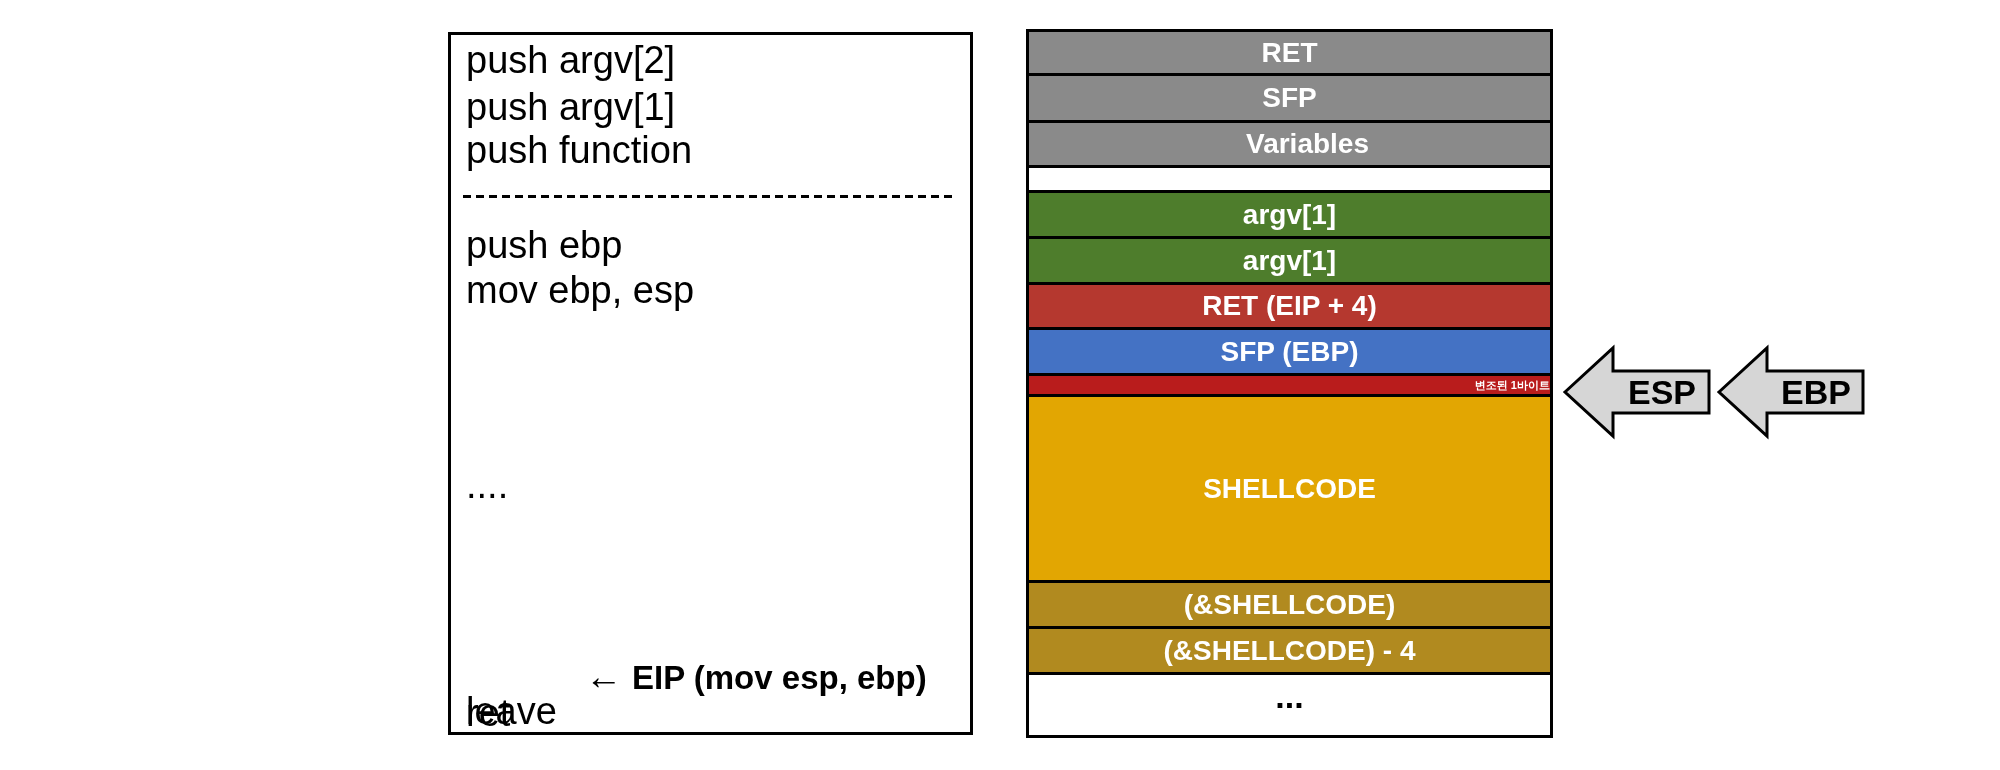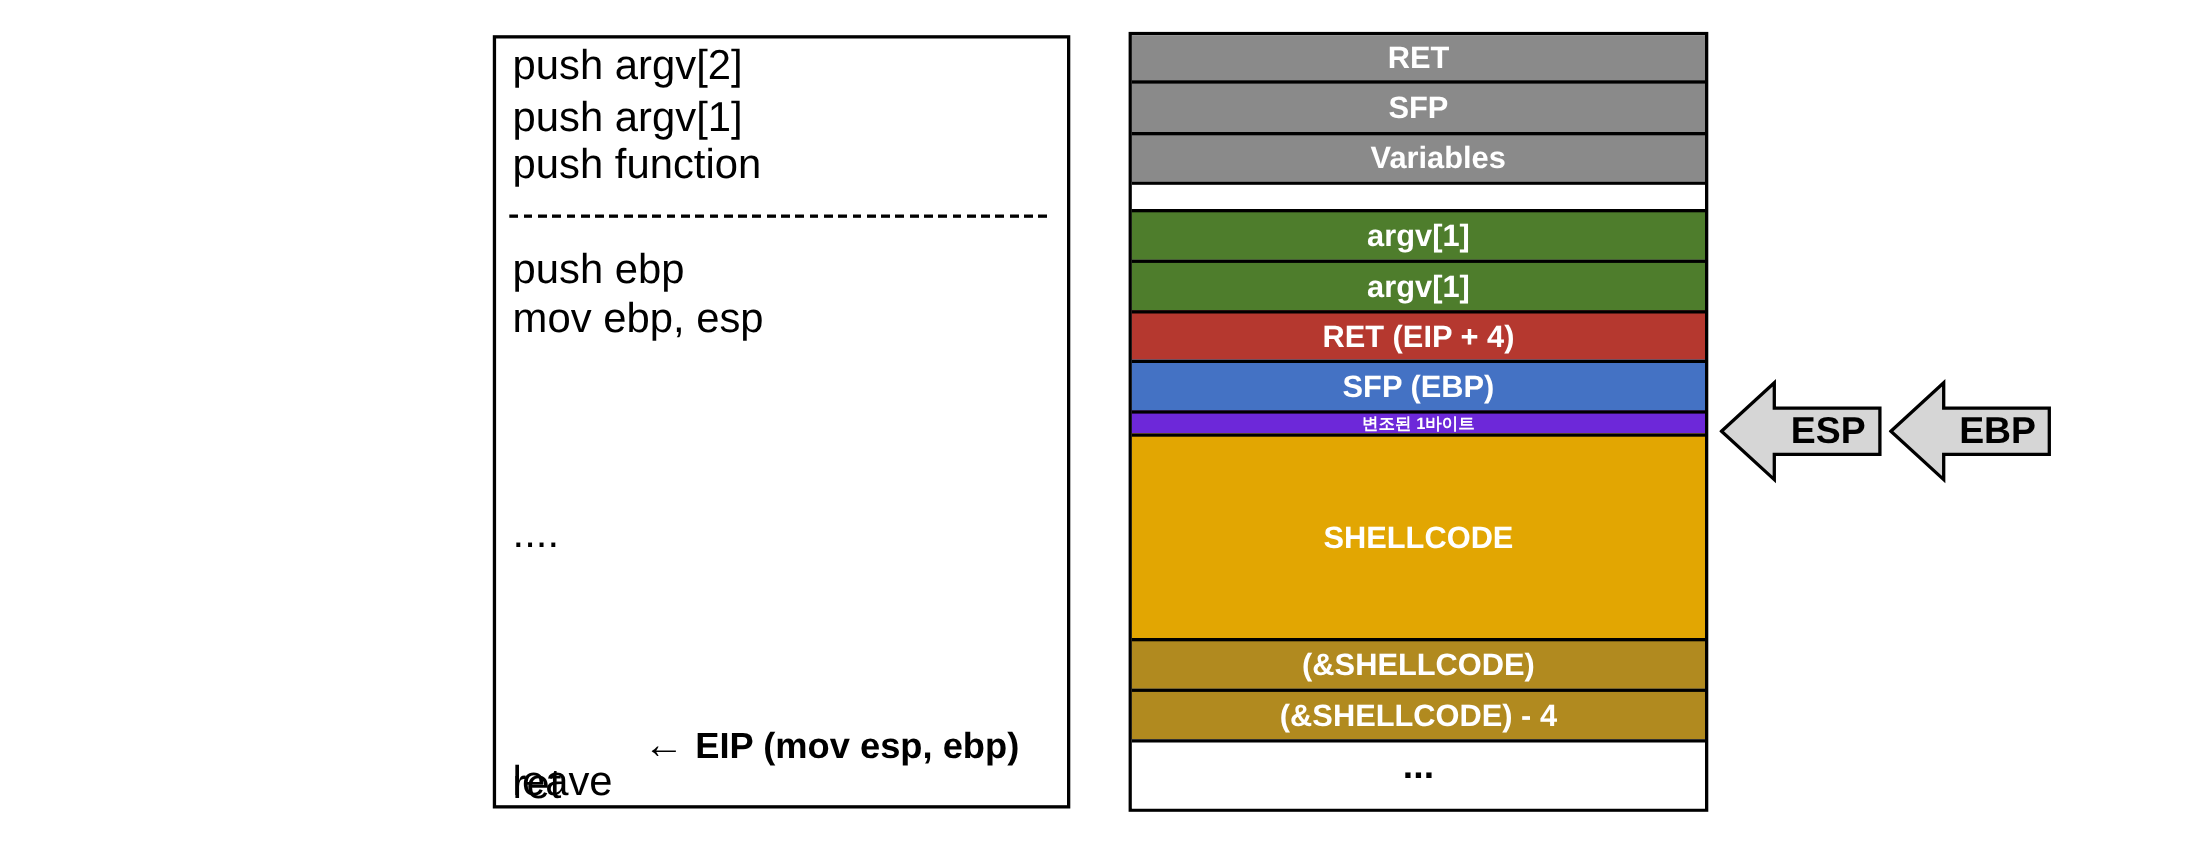--- a/index.html
+++ b/index.html
@@ -83,21 +83,21 @@
     font-size: 28px;
     font-weight: 600;
     overflow: hidden;
   }
   .srow:first-child { border-top: none; }
   .row-gray      { background: #8A8A8A; }
   .row-white     { background: #ffffff; }
   .row-green     { background: #4E7D2C; }
   .row-red       { background: #B5382F; }
   .row-blue      { background: #4472C4; }
-  .row-darkblue  { background: #6d28d9; font-size: 15px; font-weight: 700; }
+  .row-darkblue  { background: #b91c1c; font-size: 11px; font-weight: 700; justify-content: flex-end; }
   .row-gold      { background: #E2A602; align-items: center; }
   .row-darkgold  { background: #B18A1F; }
   .row-ellipsis  {
     background: #ffffff;
     color: #000000;
     font-size: 34px;
     font-weight: bold;
   }
   .row-ellipsis span { transform: translateY(-9px); }
 

